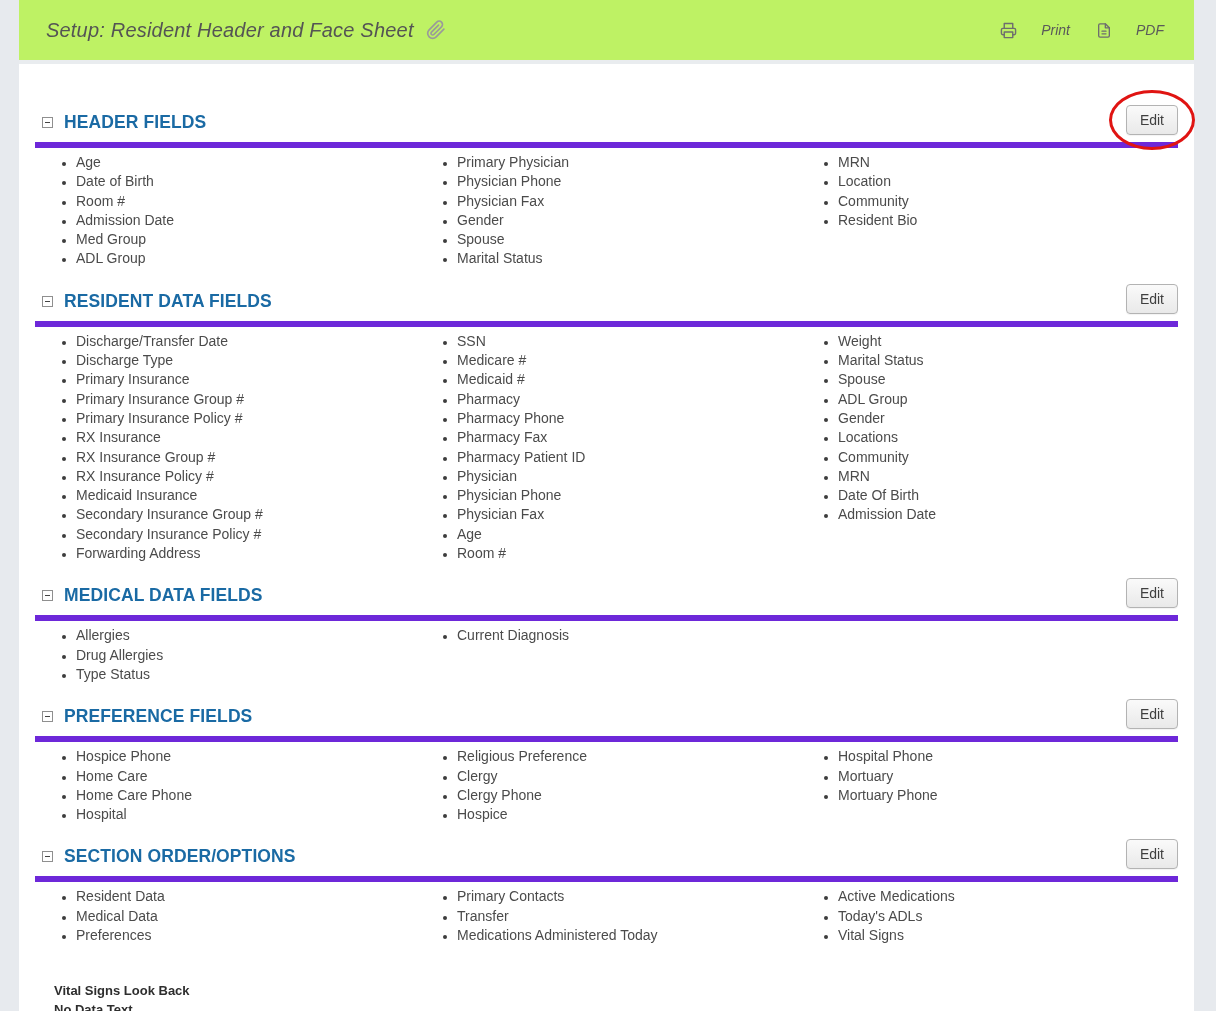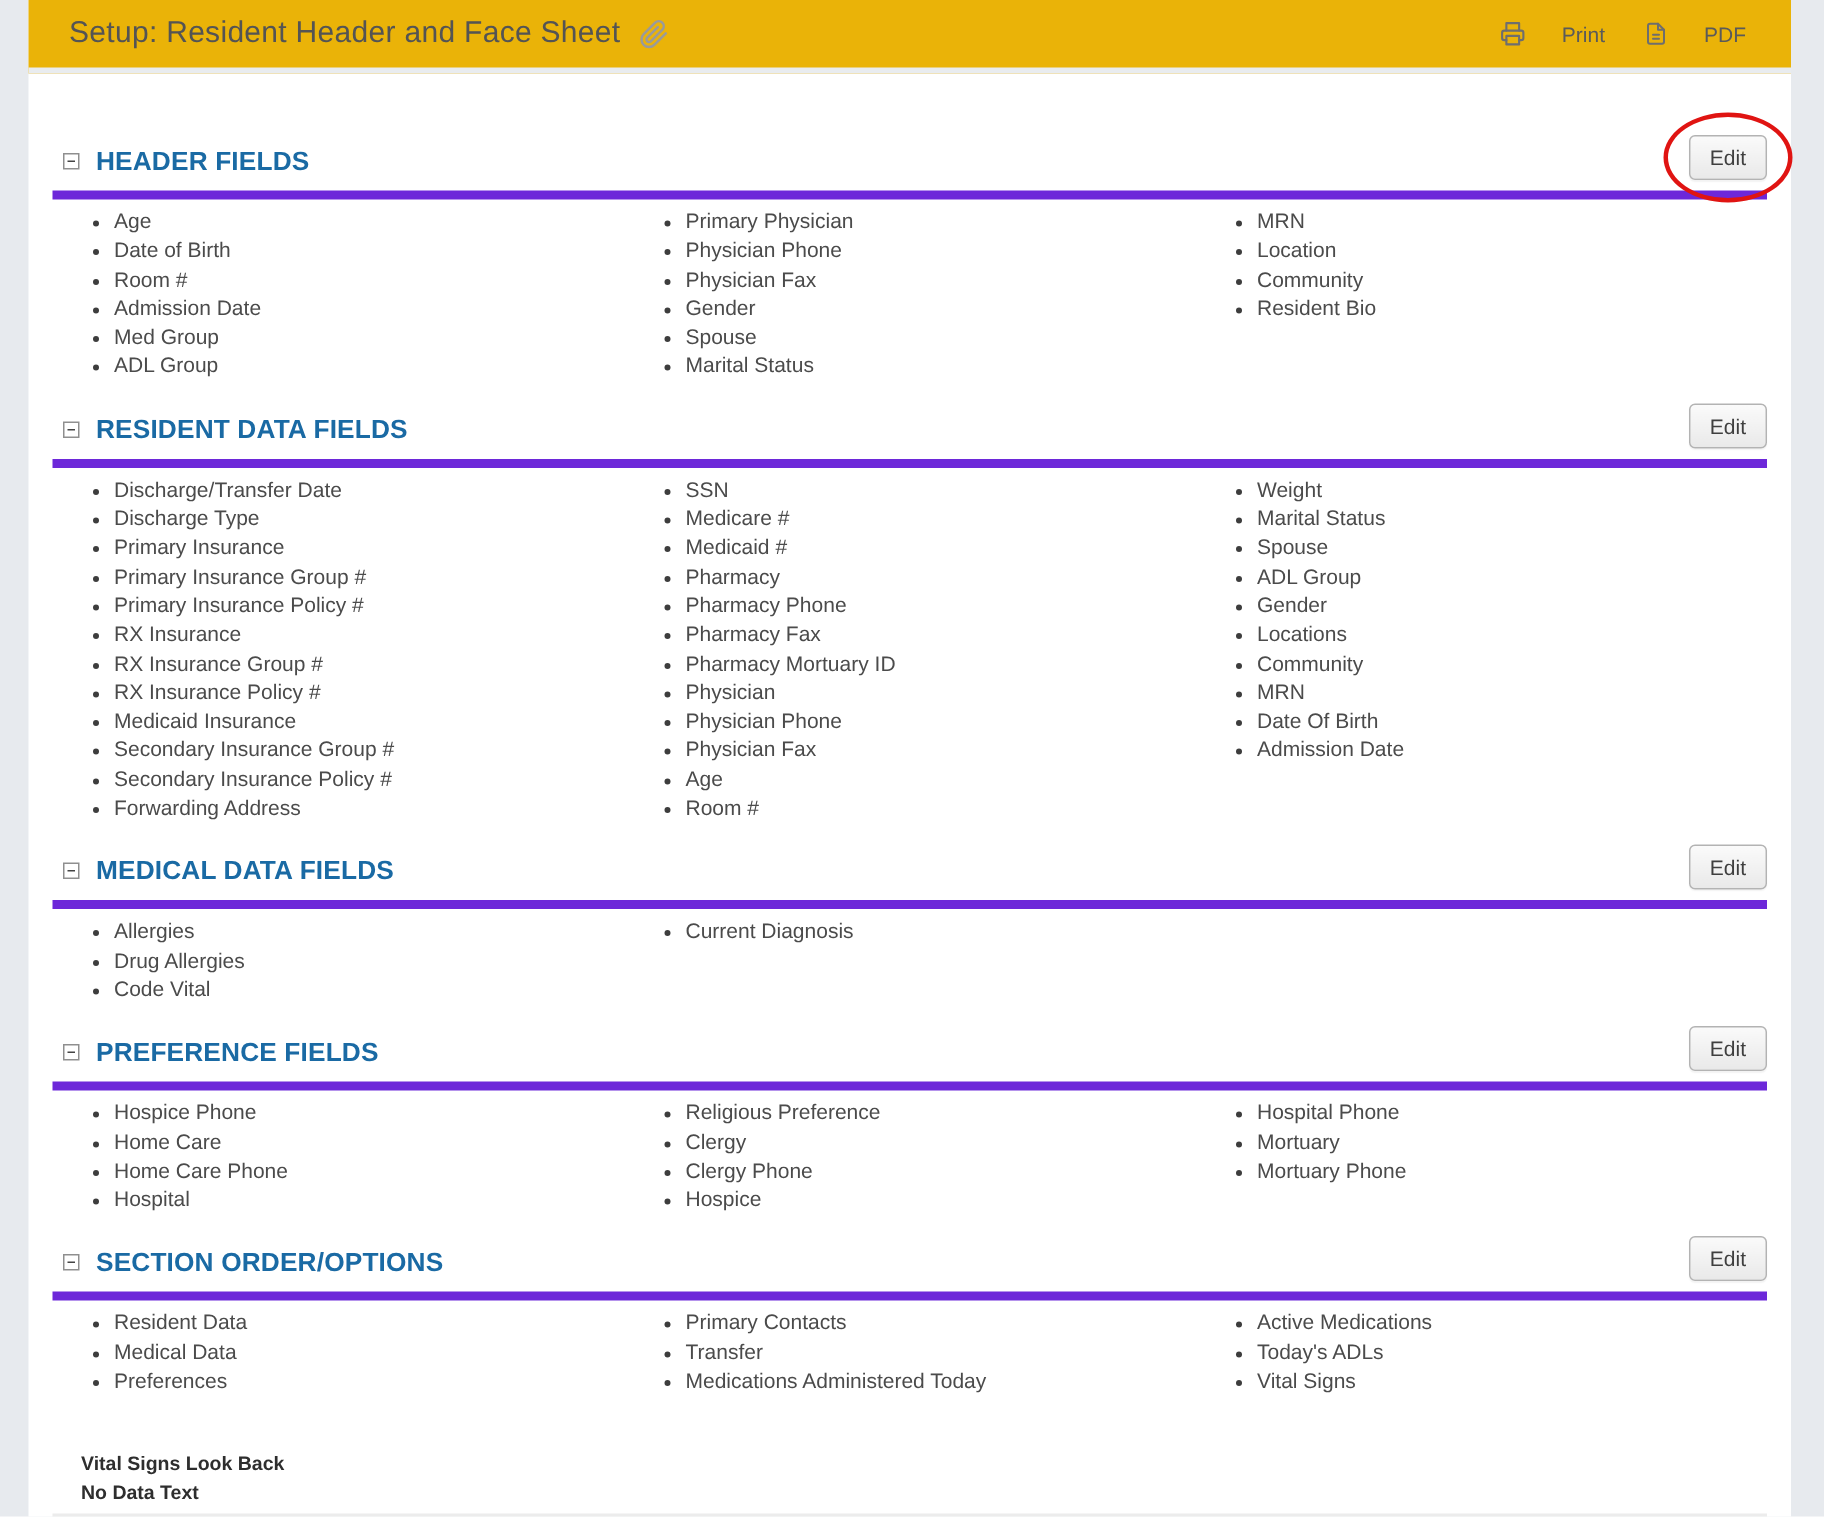--- a/index.html
+++ b/index.html
@@ -11,27 +11,28 @@
     font-family: "Liberation Sans", sans-serif;
     overflow: hidden;
   }
   .page {
     margin: 0 22px 0 19px;
     min-height: 1011px;
     background: #ffffff;
   }
   
   .topbar {
-    height: 49px;
-    background: #eab308;
+    height: 64px;
+    background: #bef264;
     border-bottom: 4px solid #e9ecef;
     display: flex;
     align-items: center;
     justify-content: space-between;
     padding: 0 30px 0 27px;
+    font-style: italic;
   }
   .topbar-title-wrap { display: flex; align-items: center; gap: 12px; }
   .topbar-title {
     font-size: 20px;
     color: #545454;
     font-weight: 400;
     letter-spacing: 0.2px;
   }
   .icon { display: inline-block; vertical-align: middle; }
   .icon svg { display: block; }
@@ -230,21 +231,21 @@
               <li class="field-item">Secondary Insurance Policy #</li>
               <li class="field-item">Forwarding Address</li>
             </ul>
             <ul class="fields-list">
               <li class="field-item">SSN</li>
               <li class="field-item">Medicare #</li>
               <li class="field-item">Medicaid #</li>
               <li class="field-item">Pharmacy</li>
               <li class="field-item">Pharmacy Phone</li>
               <li class="field-item">Pharmacy Fax</li>
-              <li class="field-item">Pharmacy Mortuary ID</li>
+              <li class="field-item">Pharmacy Patient ID</li>
               <li class="field-item">Physician</li>
               <li class="field-item">Physician Phone</li>
               <li class="field-item">Physician Fax</li>
               <li class="field-item">Age</li>
               <li class="field-item">Room #</li>
             </ul>
             <ul class="fields-list">
               <li class="field-item">Weight</li>
               <li class="field-item">Marital Status</li>
               <li class="field-item">Spouse</li>
@@ -267,21 +268,21 @@
       </div>
       <div class="edit-wrap">
         <button class="btn edit-button">Edit</button>
         
       </div>
     </div>
     <div class="fields-grid">
             <ul class="fields-list">
               <li class="field-item">Allergies</li>
               <li class="field-item">Drug Allergies</li>
-              <li class="field-item">Code Vital</li>
+              <li class="field-item">Type Status</li>
             </ul>
             <ul class="fields-list">
               <li class="field-item">Current Diagnosis</li>
             </ul>
           </div>
   </div>
 
   <div class="section">
     <div class="section-head">
       <div class="section-title-row">

